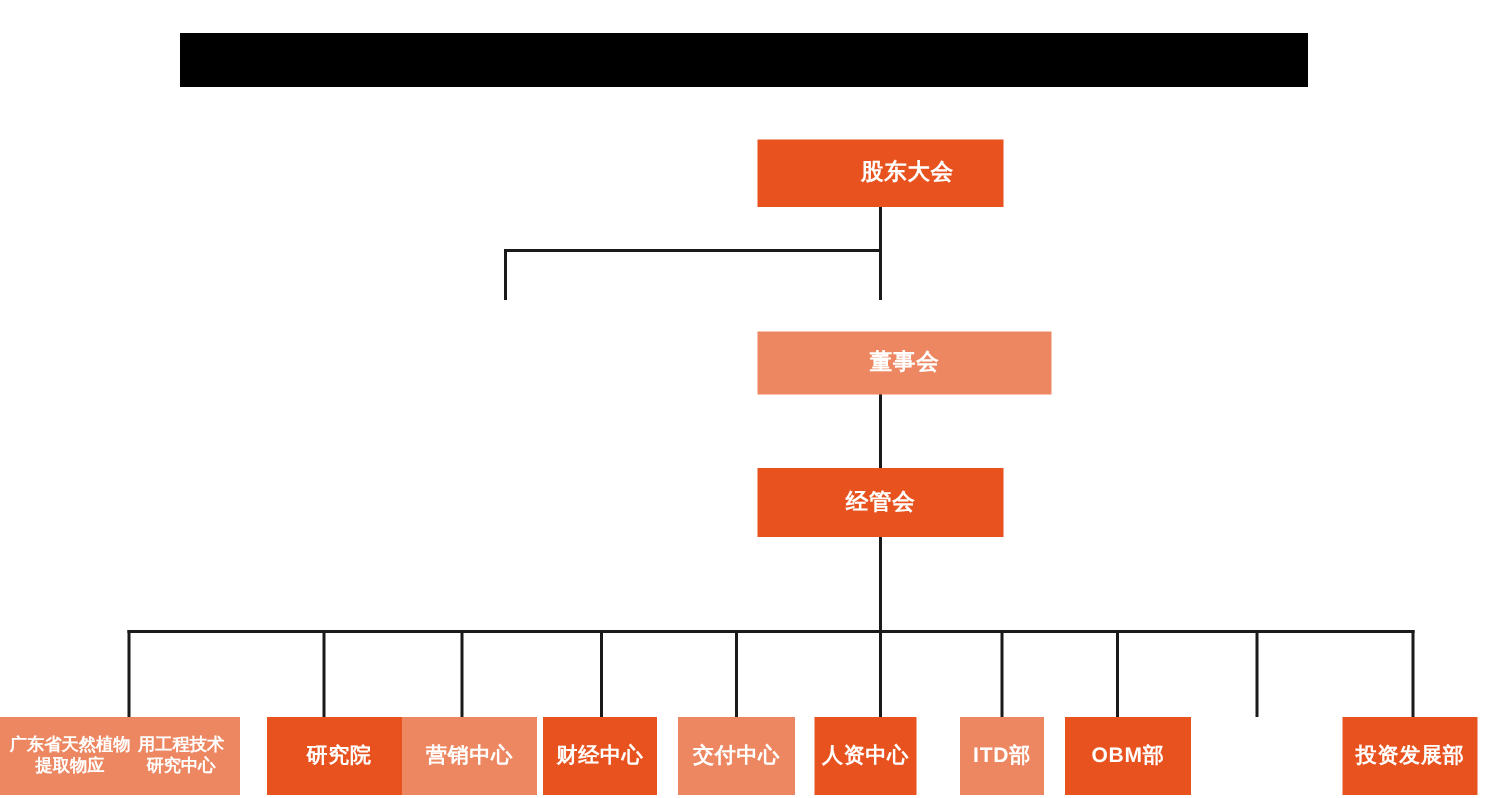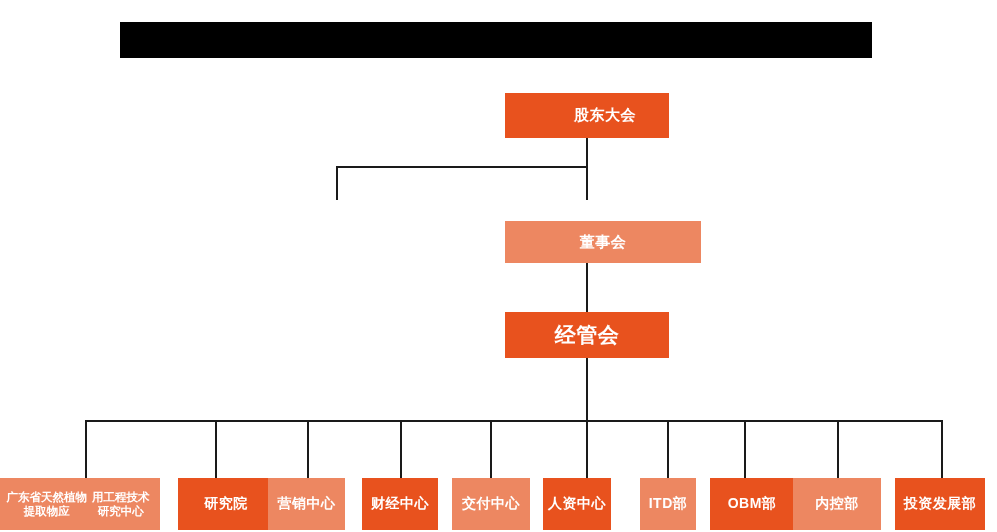--- a/index.html
+++ b/index.html
@@ -41,21 +41,21 @@
     font-weight: bold;
     box-sizing: border-box;
     line-height: 1.25;
     letter-spacing: 0.5px;
   }
   .node.dark  { background: #E8521E; }
   .node.light { background: #ED8761; }
 
   .node-lvl1 { font-size: 15px; padding-left: 36px; }
   .node-lvl2 { font-size: 15px; }
-  .node-lvl3 { font-size: 21px; }
+  .node-lvl3 { font-size: 15px; }
   .node-leaf { font-size: 14px; }
   .node-leaf.small { font-size: 11.5px; letter-spacing: 0px; padding: 0 6px; }
 
   
   .line {
     position: absolute;
     background: #1a1a1a;
   }
   .line.v { width: 2px; }
   .line.h { height: 2px; }
@@ -99,29 +99,28 @@
 
   <div class="node dark node-lvl3" style="left:505px; top:312px; width:164px; height:46px;">经管会</div>
 
   <div class="node light node-leaf small" style="left:0px; top:478px; width:160px; height:52px; flex-direction:row;">
     <span>广东省天然植物提取物应</span>
     <span>用工程技术研究中心</span>
   </div>
 
   <div class="node dark node-leaf" style="left:178px; top:478px; width:96px; height:52px;">研究院</div>
 
-  <div class="node light node-leaf" style="left:268px; top:478px; width:77px; height:52px;">营销中心</div>
+  <div class="node light node-leaf" style="left:268px; top:478px; width:90px; height:52px;">营销中心</div>
 
   <div class="node dark node-leaf" style="left:362px; top:478px; width:76px; height:52px;">财经中心</div>
 
   <div class="node light node-leaf" style="left:452px; top:478px; width:78px; height:52px;text-align:right;">交付中心</div>
 
   <div class="node dark node-leaf" style="left:543px; top:478px; width:68px; height:52px;">人资中心</div>
 
   <div class="node light node-leaf" style="left:640px; top:478px; width:56px; height:52px;">ITD部</div>
 
   <div class="node dark node-leaf" style="left:710px; top:478px; width:84px; height:52px;">OBM部</div>
 
-  <div class="node light node-leaf" style="left:793px; top:478px; width:88px; height:52px;">内控部</div>
 
   <div class="node dark node-leaf" style="left:895px; top:478px; width:90px; height:52px;">投资发展部</div>
 
 </div>
 
 </body></html>

